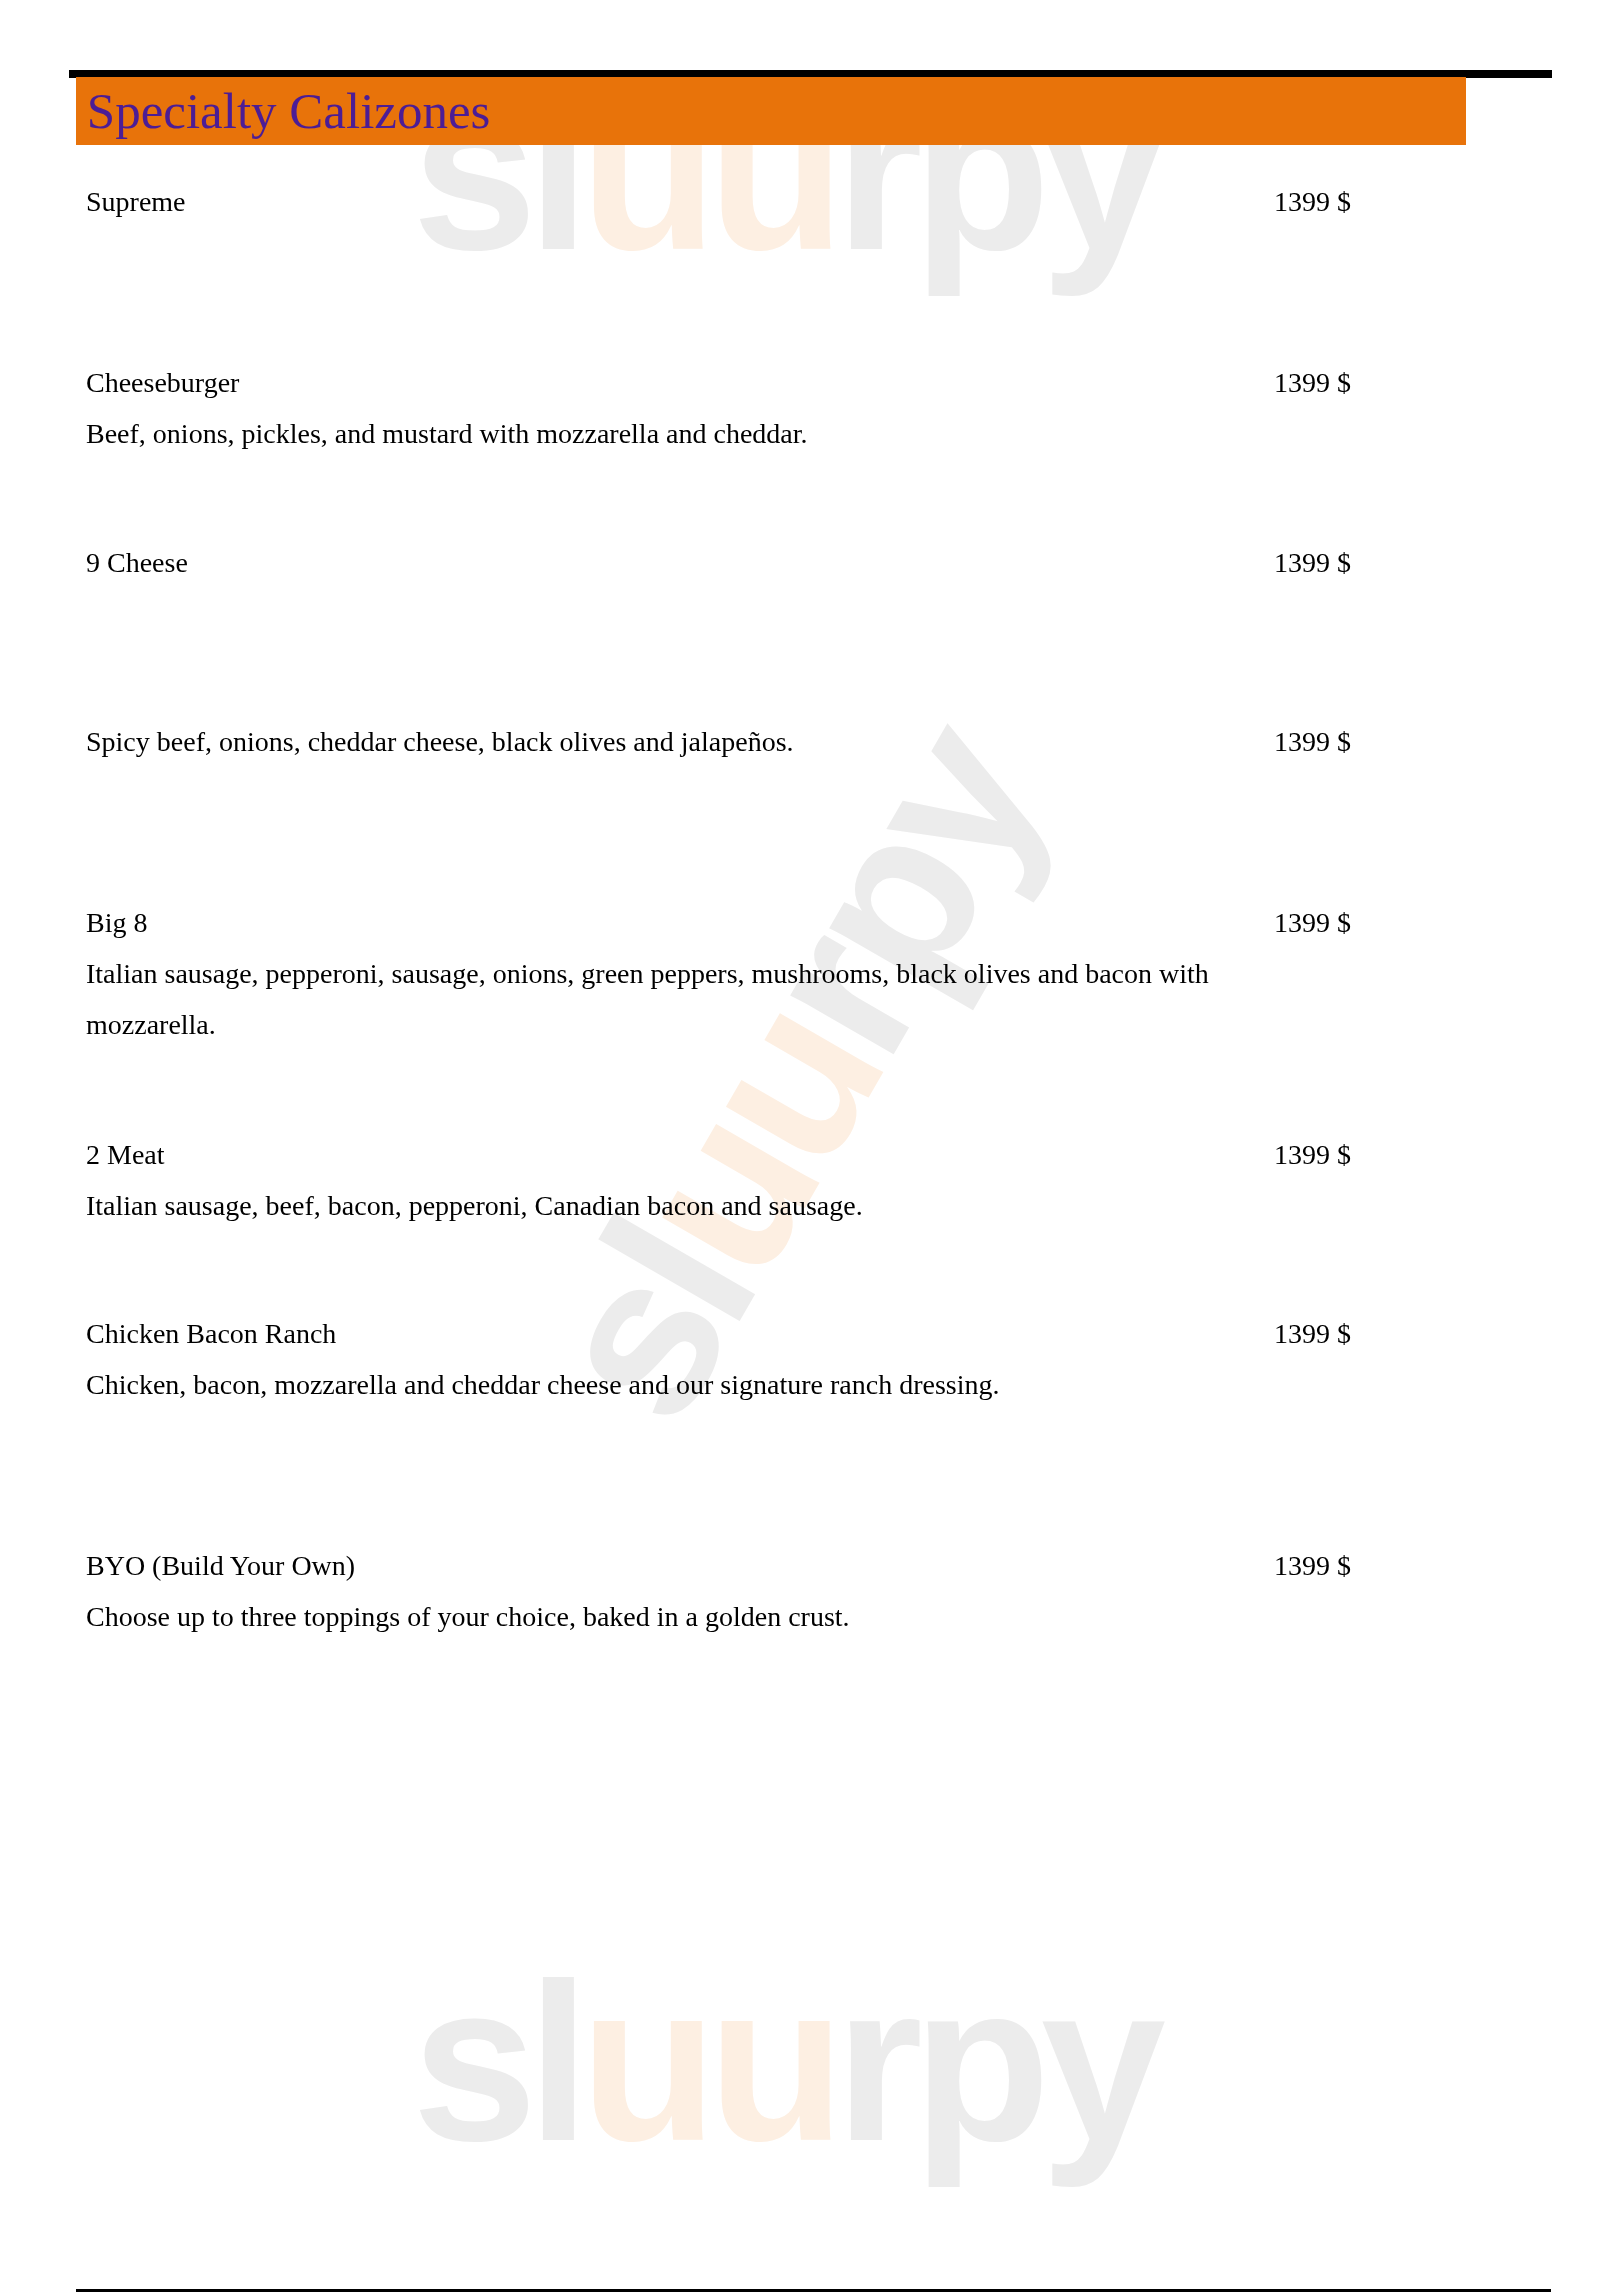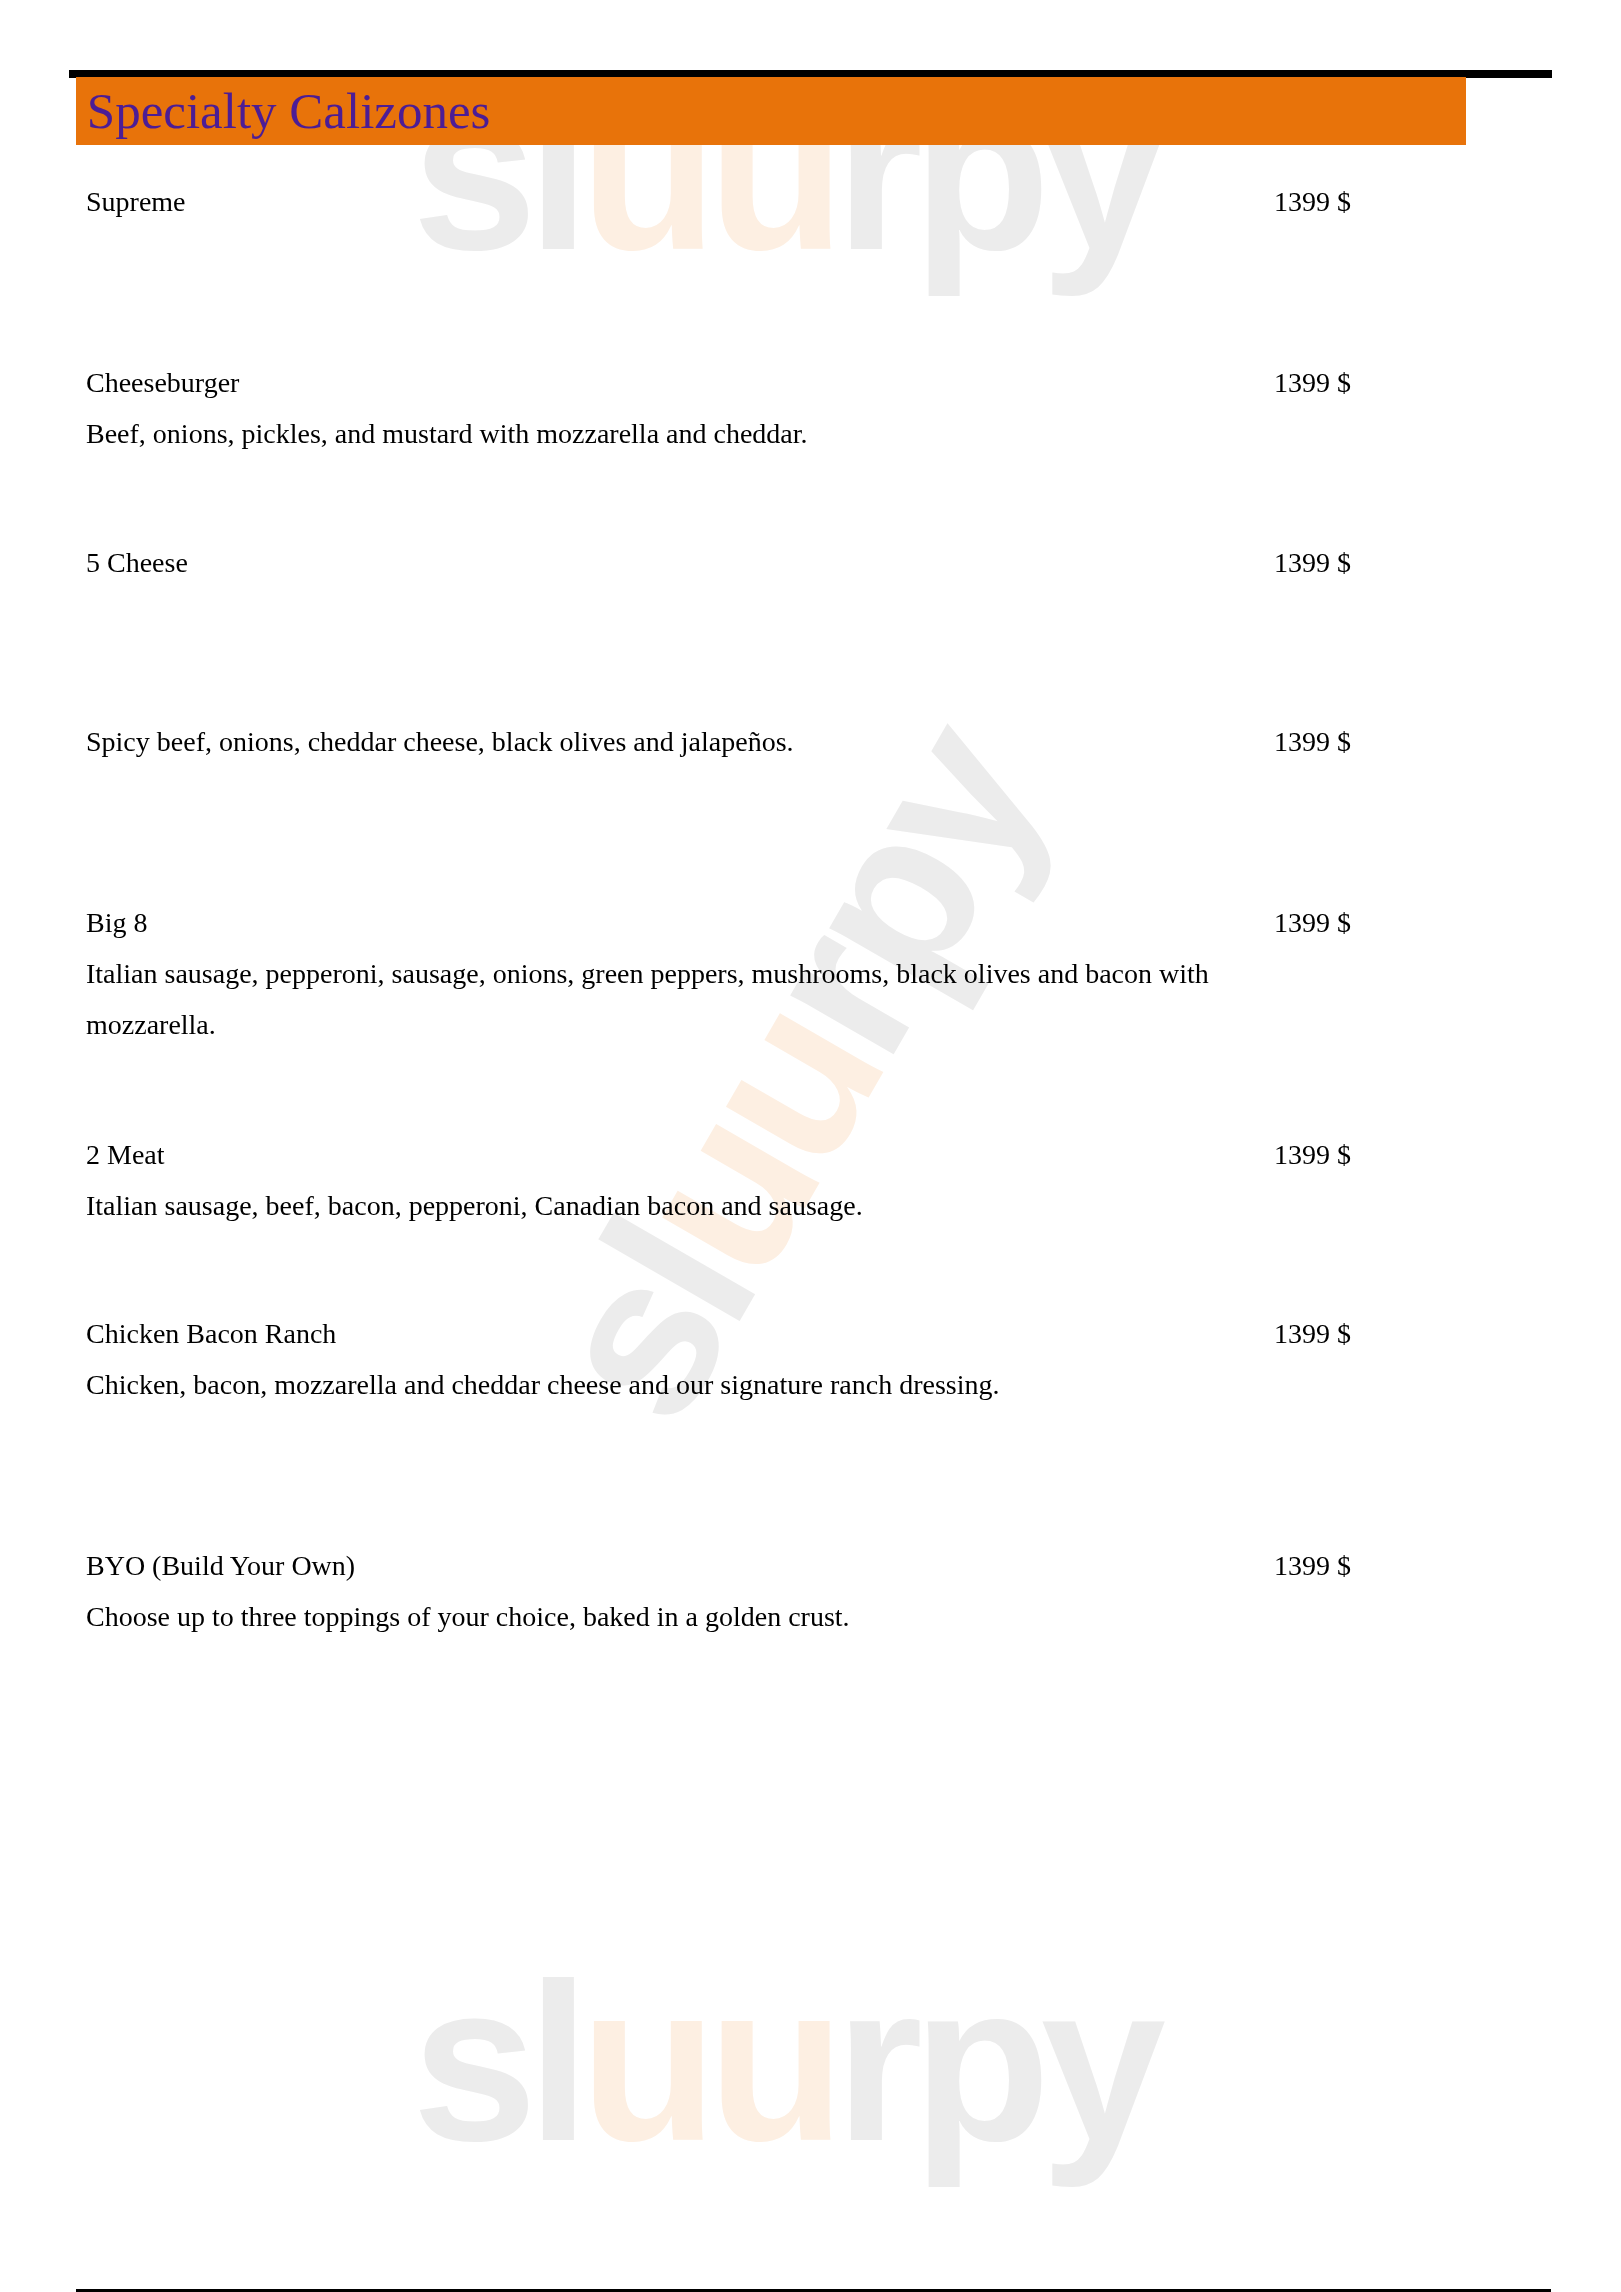--- a/index.html
+++ b/index.html
@@ -35,21 +35,21 @@
   <div class="item" style="top:176px">
     <div class="item-name">Supreme</div>
     <div class="item-price">1399 $</div>
   </div>
   <div class="item" style="top:357px">
     <div class="item-name">Cheeseburger</div>
     <div class="item-price">1399 $</div>
     <div class="item-desc">Beef, onions, pickles, and mustard with mozzarella and cheddar.</div>
   </div>
   <div class="item" style="top:537px">
-    <div class="item-name">5 Cheese</div>
+    <div class="item-name">9 Cheese</div>
     <div class="item-price">1399 $</div>
   </div>
   <div class="item" style="top:716px">
     <div class="item-price">1399 $</div>
     <div class="item-desc">Spicy beef, onions, cheddar cheese, black olives and jalapeños.</div>
   </div>
   <div class="item" style="top:897px">
     <div class="item-name">Big 8</div>
     <div class="item-price">1399 $</div>
     <div class="item-desc">Italian sausage, pepperoni, sausage, onions, green peppers, mushrooms, black olives and bacon with mozzarella.</div>

